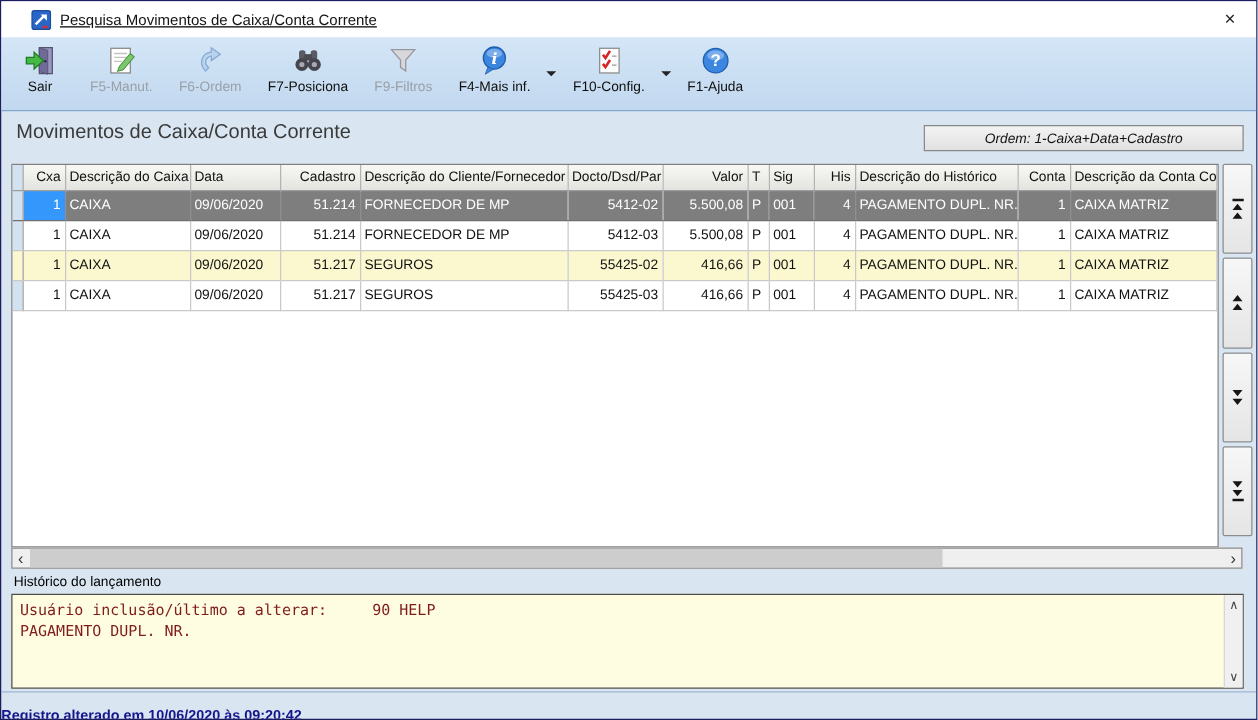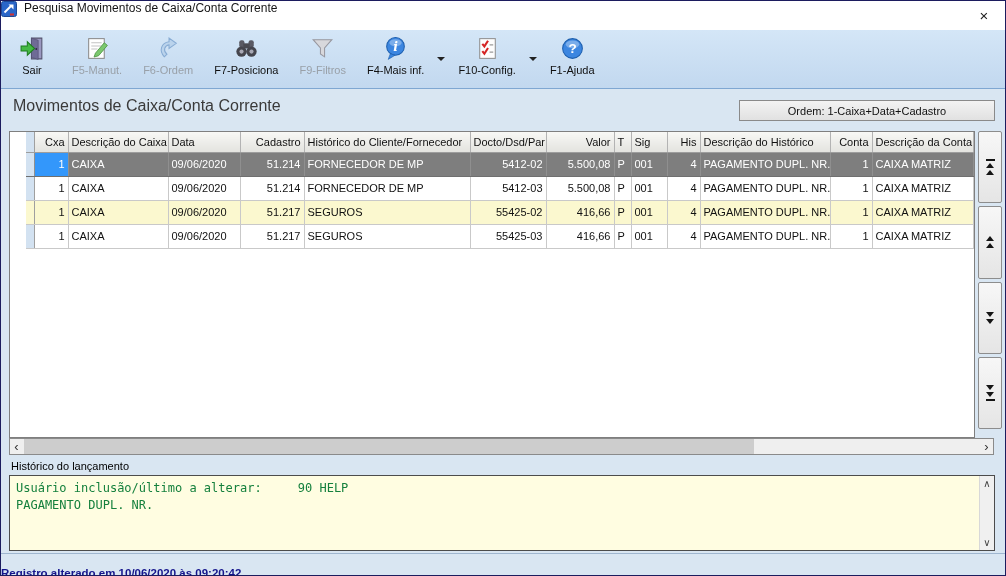--- a/index.html
+++ b/index.html
@@ -1,40 +1,40 @@
 <!DOCTYPE html>
 <html><head>
 <meta charset="utf-8">
 <title>Pesquisa Movimentos de Caixa/Conta Corrente</title>
 <style>
   html,body{margin:0;padding:0;background:#9eb6cc;}
   *{box-sizing:border-box;}
   .window{position:relative;width:1006px;height:576px;background:#d9e6f2;border:1px solid #1c1c5e;
           font-family:"Liberation Sans",sans-serif;overflow:hidden;}
   
-  .titlebar{position:absolute;top:0;left:0;right:0;height:29px;background:#fff;display:flex;align-items:flex-start;padding:0 0;}
+  .titlebar{position:absolute;top:0;left:0;right:0;height:29px;background:#fff;display:flex;align-items:center;padding:0 24px;text-decoration:underline;}
   .appicon{width:16px;height:16px;flex:0 0 16px;}
   .title{font-size:12px;color:#141414;margin-left:7px;}
   .close{position:absolute;right:10px;top:3px;width:22px;height:22px;font-size:15px;color:#222;
          display:flex;align-items:center;justify-content:center;}
   
   .toolbar{position:absolute;top:29px;left:0;right:0;height:59px;background:linear-gradient(#d4e6f7,#c2d8ef);
            border-bottom:1px solid #7fa7d2;display:flex;align-items:flex-start;padding:5px 0 0 12px;gap:21px;}
   .tbtn{display:flex;flex-direction:column;align-items:center;min-width:38px;}
   .tbtn svg{width:27px;height:27px;}
   .tbtn .lbl{font-size:11px;color:#101010;margin-top:2px;white-space:nowrap;}
   .tbtn.disabled .lbl{color:#99a0a8;}
   .dd{width:0;height:0;border-left:4px solid transparent;border-right:4px solid transparent;border-top:4px solid #222;
       margin-top:22px;margin-left:-8px;margin-right:-8px;}
   
   .section-title{position:absolute;left:12px;top:96px;font-size:16px;color:#3a3a3a;}
   .order-btn{position:absolute;left:738px;top:99px;width:256px;height:21px;background:linear-gradient(#f3f3f3,#e1e1e1);
-             border:1px solid #8a8a8a;font-size:11px;color:#111;display:flex;align-items:center;justify-content:center;}
-  
-  .gridbox{position:absolute;left:8px;top:130px;width:966px;height:307px;background:#fff;border:1px solid #7f7f7f;overflow:hidden;padding-left:16px;}
+             border:1px solid #8a8a8a;font-size:11px;color:#111;display:flex;align-items:center;justify-content:center;font-style:italic;}
+  
+  .gridbox{position:absolute;left:8px;top:130px;width:966px;height:307px;background:#fff;border:1px solid #7f7f7f;overflow:hidden;}
   table{border-collapse:collapse;table-layout:fixed;width:100%;}
   th,td{font-size:11px;padding:0 3px;height:20px;border-right:1px solid #c9c9c9;border-bottom:1px solid #c9c9c9;
         overflow:hidden;white-space:nowrap;font-weight:normal;color:#111;text-align:left;}
   thead th{background:linear-gradient(#f8f8f5,#e3e3df);border-right:1px solid #b3b3b3;border-bottom:1px solid #9d9d9d;}
   tbody td{height:24px;}
   th.r,td.r{text-align:right;}
   th.gutter,td.gutter{background:#d3e2f1;border-right:1px solid #9f9f9f;}
   tr.highlight td{background:#fbf8cf;}
   tr.selected td{background:#7e7e7e;color:#fff;border-right-color:#8f8f8f;border-bottom-color:#6f6f6f;}
   tr.selected td.sel0{background:#3397fb;}
@@ -49,21 +49,21 @@
   
   .hscroll{position:absolute;left:8px;top:437px;width:985px;height:17px;background:#efefef;border:1px solid #8a8a8a;
            display:flex;align-items:center;}
   .hs-arrow{width:13px;text-align:center;font-size:13px;color:#333;line-height:13px;}
   .hs-track{flex:1;height:100%;position:relative;}
   .hs-thumb{position:absolute;left:1px;top:0;height:100%;width:730px;background:#cdcdcd;}
   
   .hist-label{position:absolute;left:10px;top:459px;font-size:11px;font-weight:normal;color:#000;}
   .memo{position:absolute;left:8px;top:474px;width:986px;height:76px;background:#fffde1;border:1px solid #4c4c4c;}
   .memo-text{position:absolute;left:6px;top:4px;right:20px;bottom:3px;font-family:"DejaVu Sans Mono",monospace;
-             font-size:12px;line-height:17px;white-space:pre;color:#15803d;overflow:hidden;}
+             font-size:12px;line-height:17px;white-space:pre;color:#7f1d1d;overflow:hidden;}
   .memo-scroll{position:absolute;right:0;top:0;bottom:0;width:15px;background:#f0f0f0;border-left:1px solid #d8d8d8;
                display:flex;flex-direction:column;justify-content:space-between;align-items:center;
                font-size:10px;color:#444;padding:2px 0;}
   
   .statusbar{position:absolute;left:0;right:0;top:552px;height:39px;border-top:1px solid #9fb6cf;
              display:flex;align-items:center;padding-left:0;}
   .status-text{font-size:11.5px;font-weight:bold;color:#14148c;}
 </style>
 </head>
 <body>
@@ -174,21 +174,21 @@
           <col style="width: 42px;">
           <col>
         </colgroup>
       <thead>
           <tr id="grid-head-row">
             <th class="gutter"></th>
             <th class="r">Cxa</th>
             <th>Descrição do Caixa</th>
             <th>Data</th>
             <th class="r">Cadastro</th>
-            <th>Histórico do Cliente/Fornecedor</th>
+            <th>Descrição do Cliente/Fornecedor</th>
             <th class="r">Docto/Dsd/Par</th>
             <th class="r">Valor</th>
             <th>T</th>
             <th>Sig</th>
             <th class="r">His</th>
             <th>Descrição do Histórico</th>
             <th class="r">Conta</th>
             <th>Descrição da Conta Con</th>
           </tr>
         </thead>

